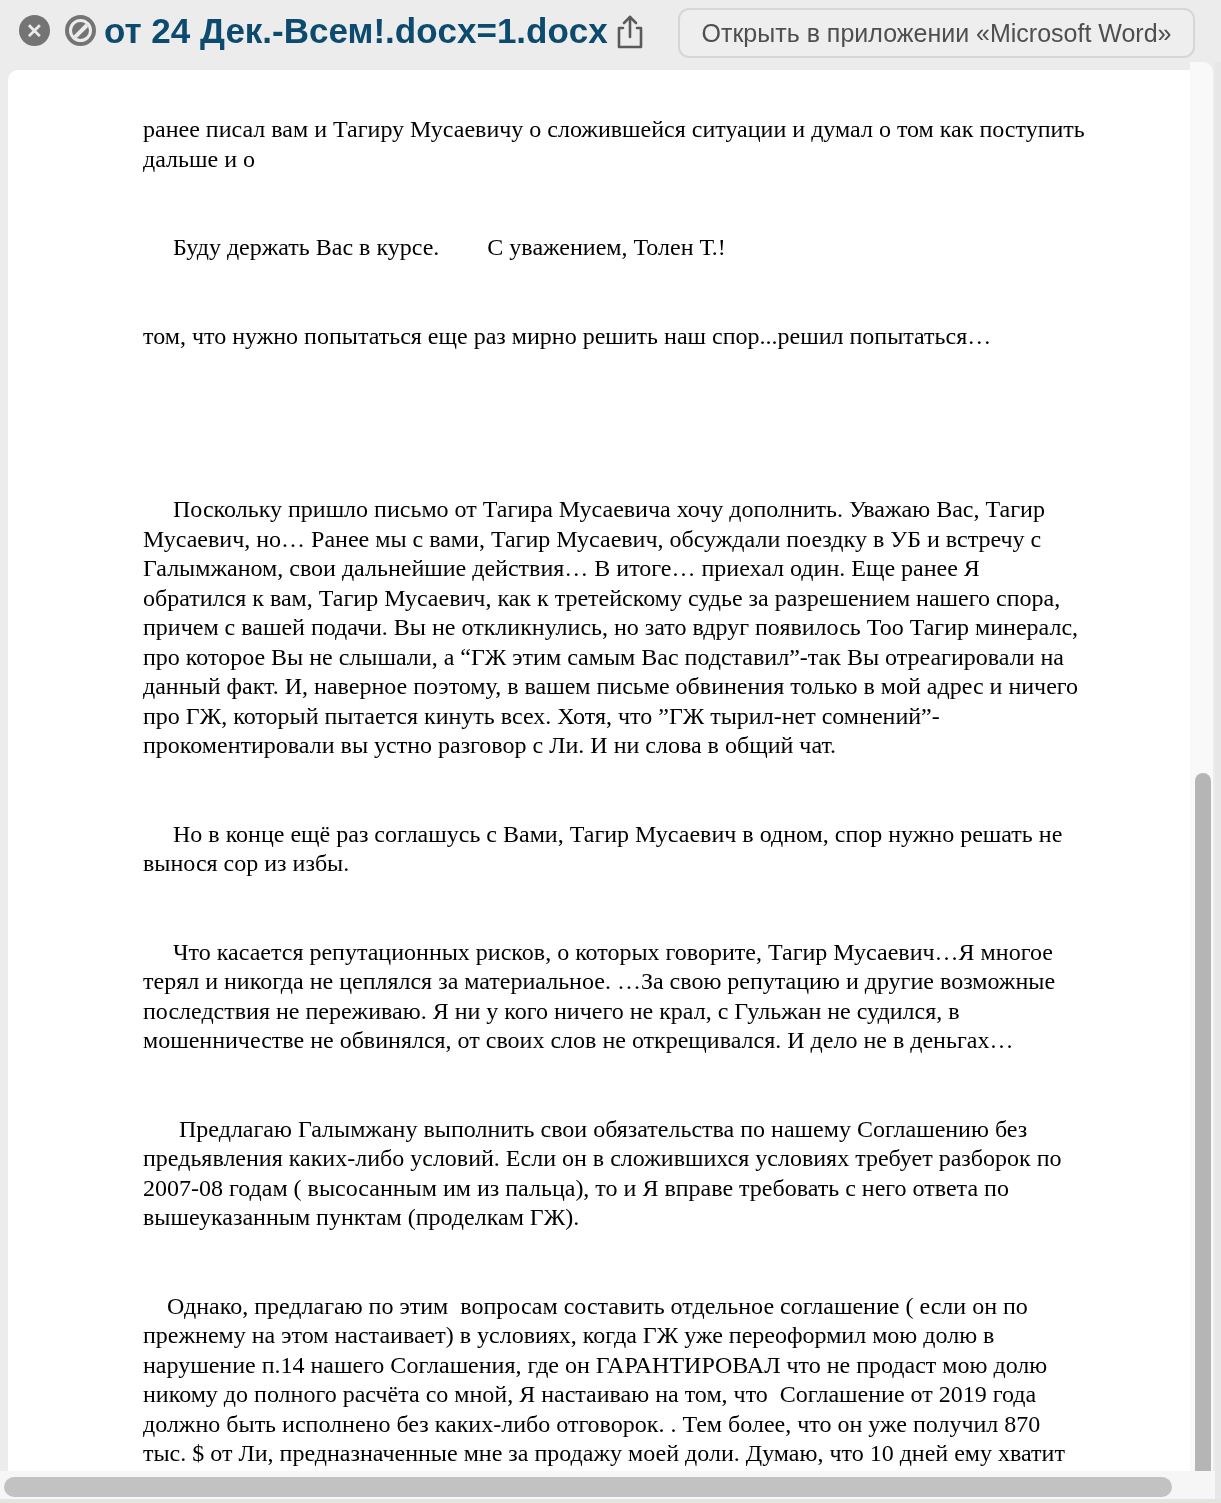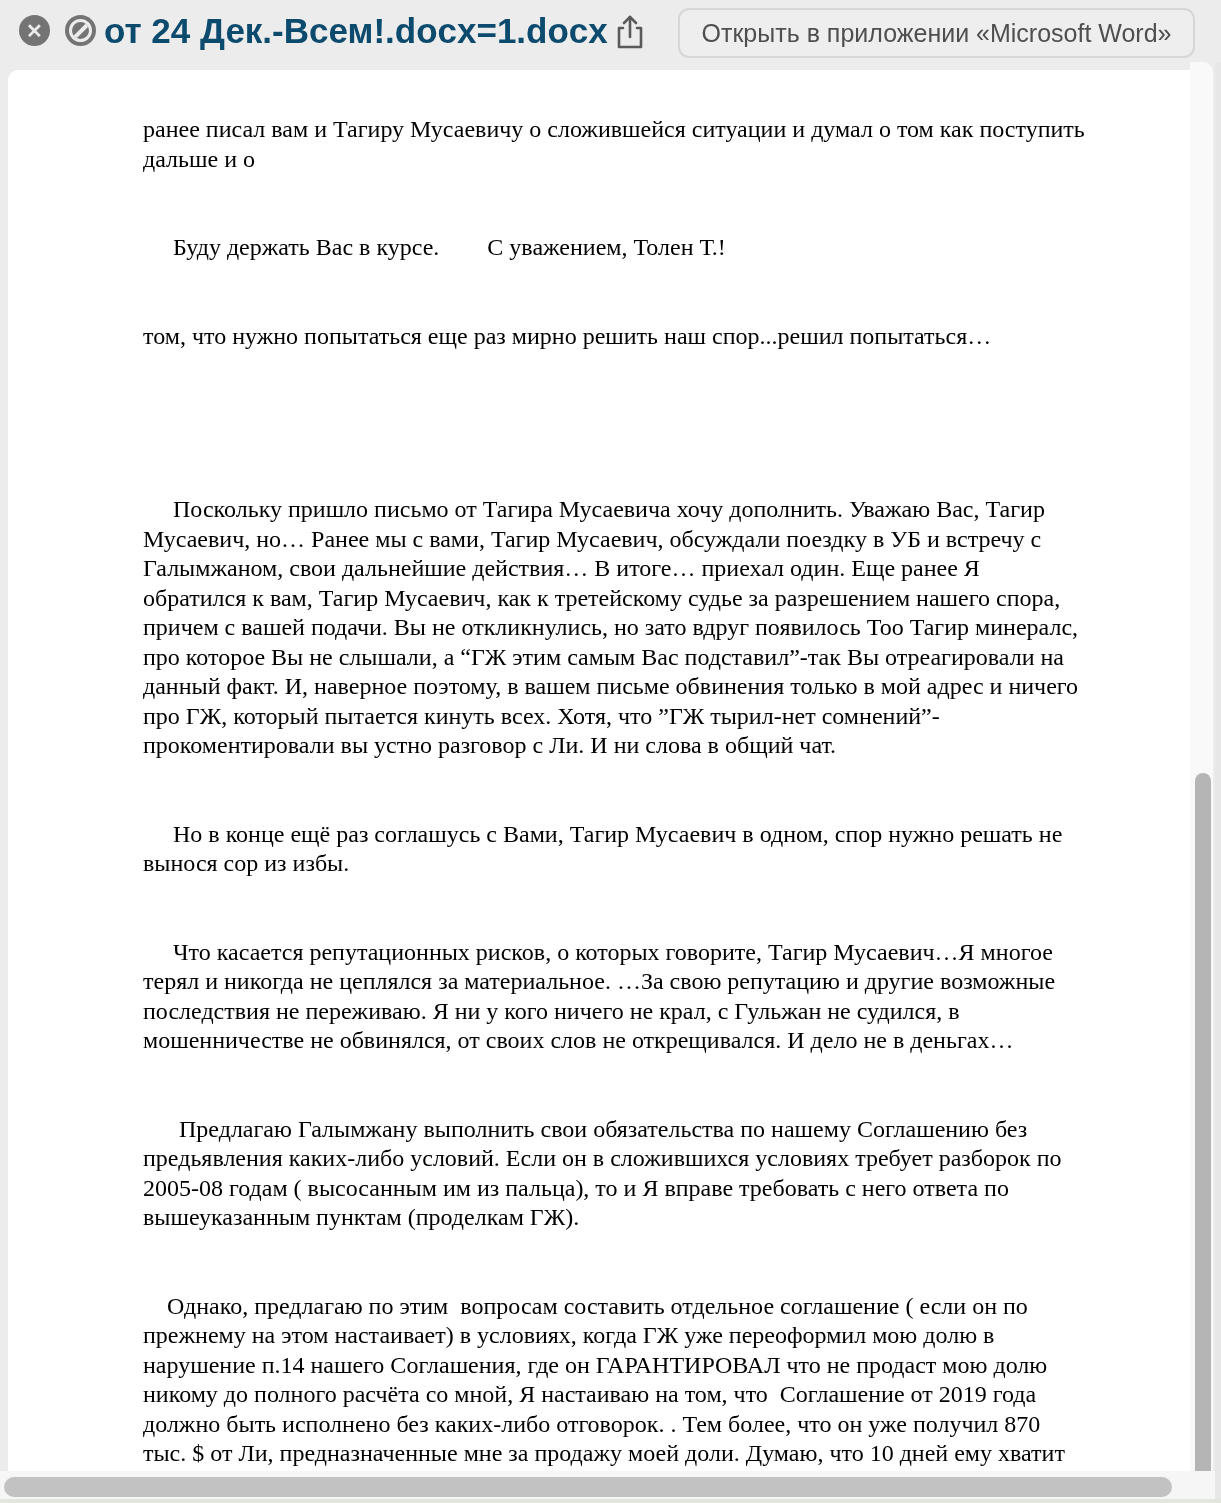--- a/index.html
+++ b/index.html
@@ -103,21 +103,21 @@
 
 <div class="page">
   <div class="doc-text clipped">
     <p>ранее писал вам и Тагиру Мусаевичу о сложившейся ситуации и думал о том как поступить дальше и о</p>
     <p>     Буду держать Вас в курсе.        С уважением, Толен Т.!</p>
     <p>том, что нужно попытаться еще раз мирно решить наш спор...решил попытаться…</p>
     <div class="blank-line"></div>
     <p>     Поскольку пришло письмо от Тагира Мусаевича хочу дополнить. Уважаю Вас, Тагир Мусаевич, но… Ранее мы с вами, Тагир Мусаевич, обсуждали поездку в УБ и встречу с Галымжаном, свои дальнейшие действия… В итоге… приехал один. Еще ранее Я обратился к вам, Тагир Мусаевич, как к третейскому судье за разрешением нашего спора, причем с вашей подачи. Вы не откликнулись, но зато вдруг появилось Тоо Тагир минералс, про которое Вы не слышали, а “ГЖ этим самым Вас подставил”-так Вы отреагировали на данный факт. И, наверное поэтому, в вашем письме обвинения только в мой адрес и ничего про ГЖ, который пытается кинуть всех. Хотя, что ”ГЖ тырил-нет сомнений”- прокоментировали вы устно разговор с Ли. И ни слова в общий чат.</p>
     <p>     Но в конце ещё раз соглашусь с Вами, Тагир Мусаевич в одном, спор нужно решать не вынося сор из избы.</p>
     <p>     Что касается репутационных рисков, о которых говорите, Тагир Мусаевич…Я многое терял и никогда не цеплялся за материальное. …За свою репутацию и другие возможные последствия не переживаю. Я ни у кого ничего не крал, с Гульжан не судился, в мошенничестве не обвинялся, от своих слов не открещивался. И дело не в деньгах…</p>
-    <p>      Предлагаю Галымжану выполнить свои обязательства по нашему Соглашению без предьявления каких-либо условий. Если он в сложившихся условиях требует разборок по 2005-08 годам ( высосанным им из пальца), то и Я вправе требовать с него ответа по вышеуказанным пунктам (проделкам ГЖ).</p>
+    <p>      Предлагаю Галымжану выполнить свои обязательства по нашему Соглашению без предьявления каких-либо условий. Если он в сложившихся условиях требует разборок по 2007-08 годам ( высосанным им из пальца), то и Я вправе требовать с него ответа по вышеуказанным пунктам (проделкам ГЖ).</p>
     <p>    Однако, предлагаю по этим  вопросам составить отдельное соглашение ( если он по прежнему на этом настаивает) в условиях, когда ГЖ уже переоформил мою долю в нарушение п.14 нашего Соглашения, где он ГАРАНТИРОВАЛ что не продаст мою долю никому до полного расчёта со мной, Я настаиваю на том, что  Соглашение от 2019 года должно быть исполнено без каких-либо отговорок. . Тем более, что он уже получил 870 тыс. $ от Ли, предназначенные мне за продажу моей доли. Думаю, что 10 дней ему хватит для подписания дополнений в Соглашение со мной.</p>
     
     
     
     
   </div>
 </div>
 
 <div class="v-gutter"></div>
 <div class="v-thumb"></div>

